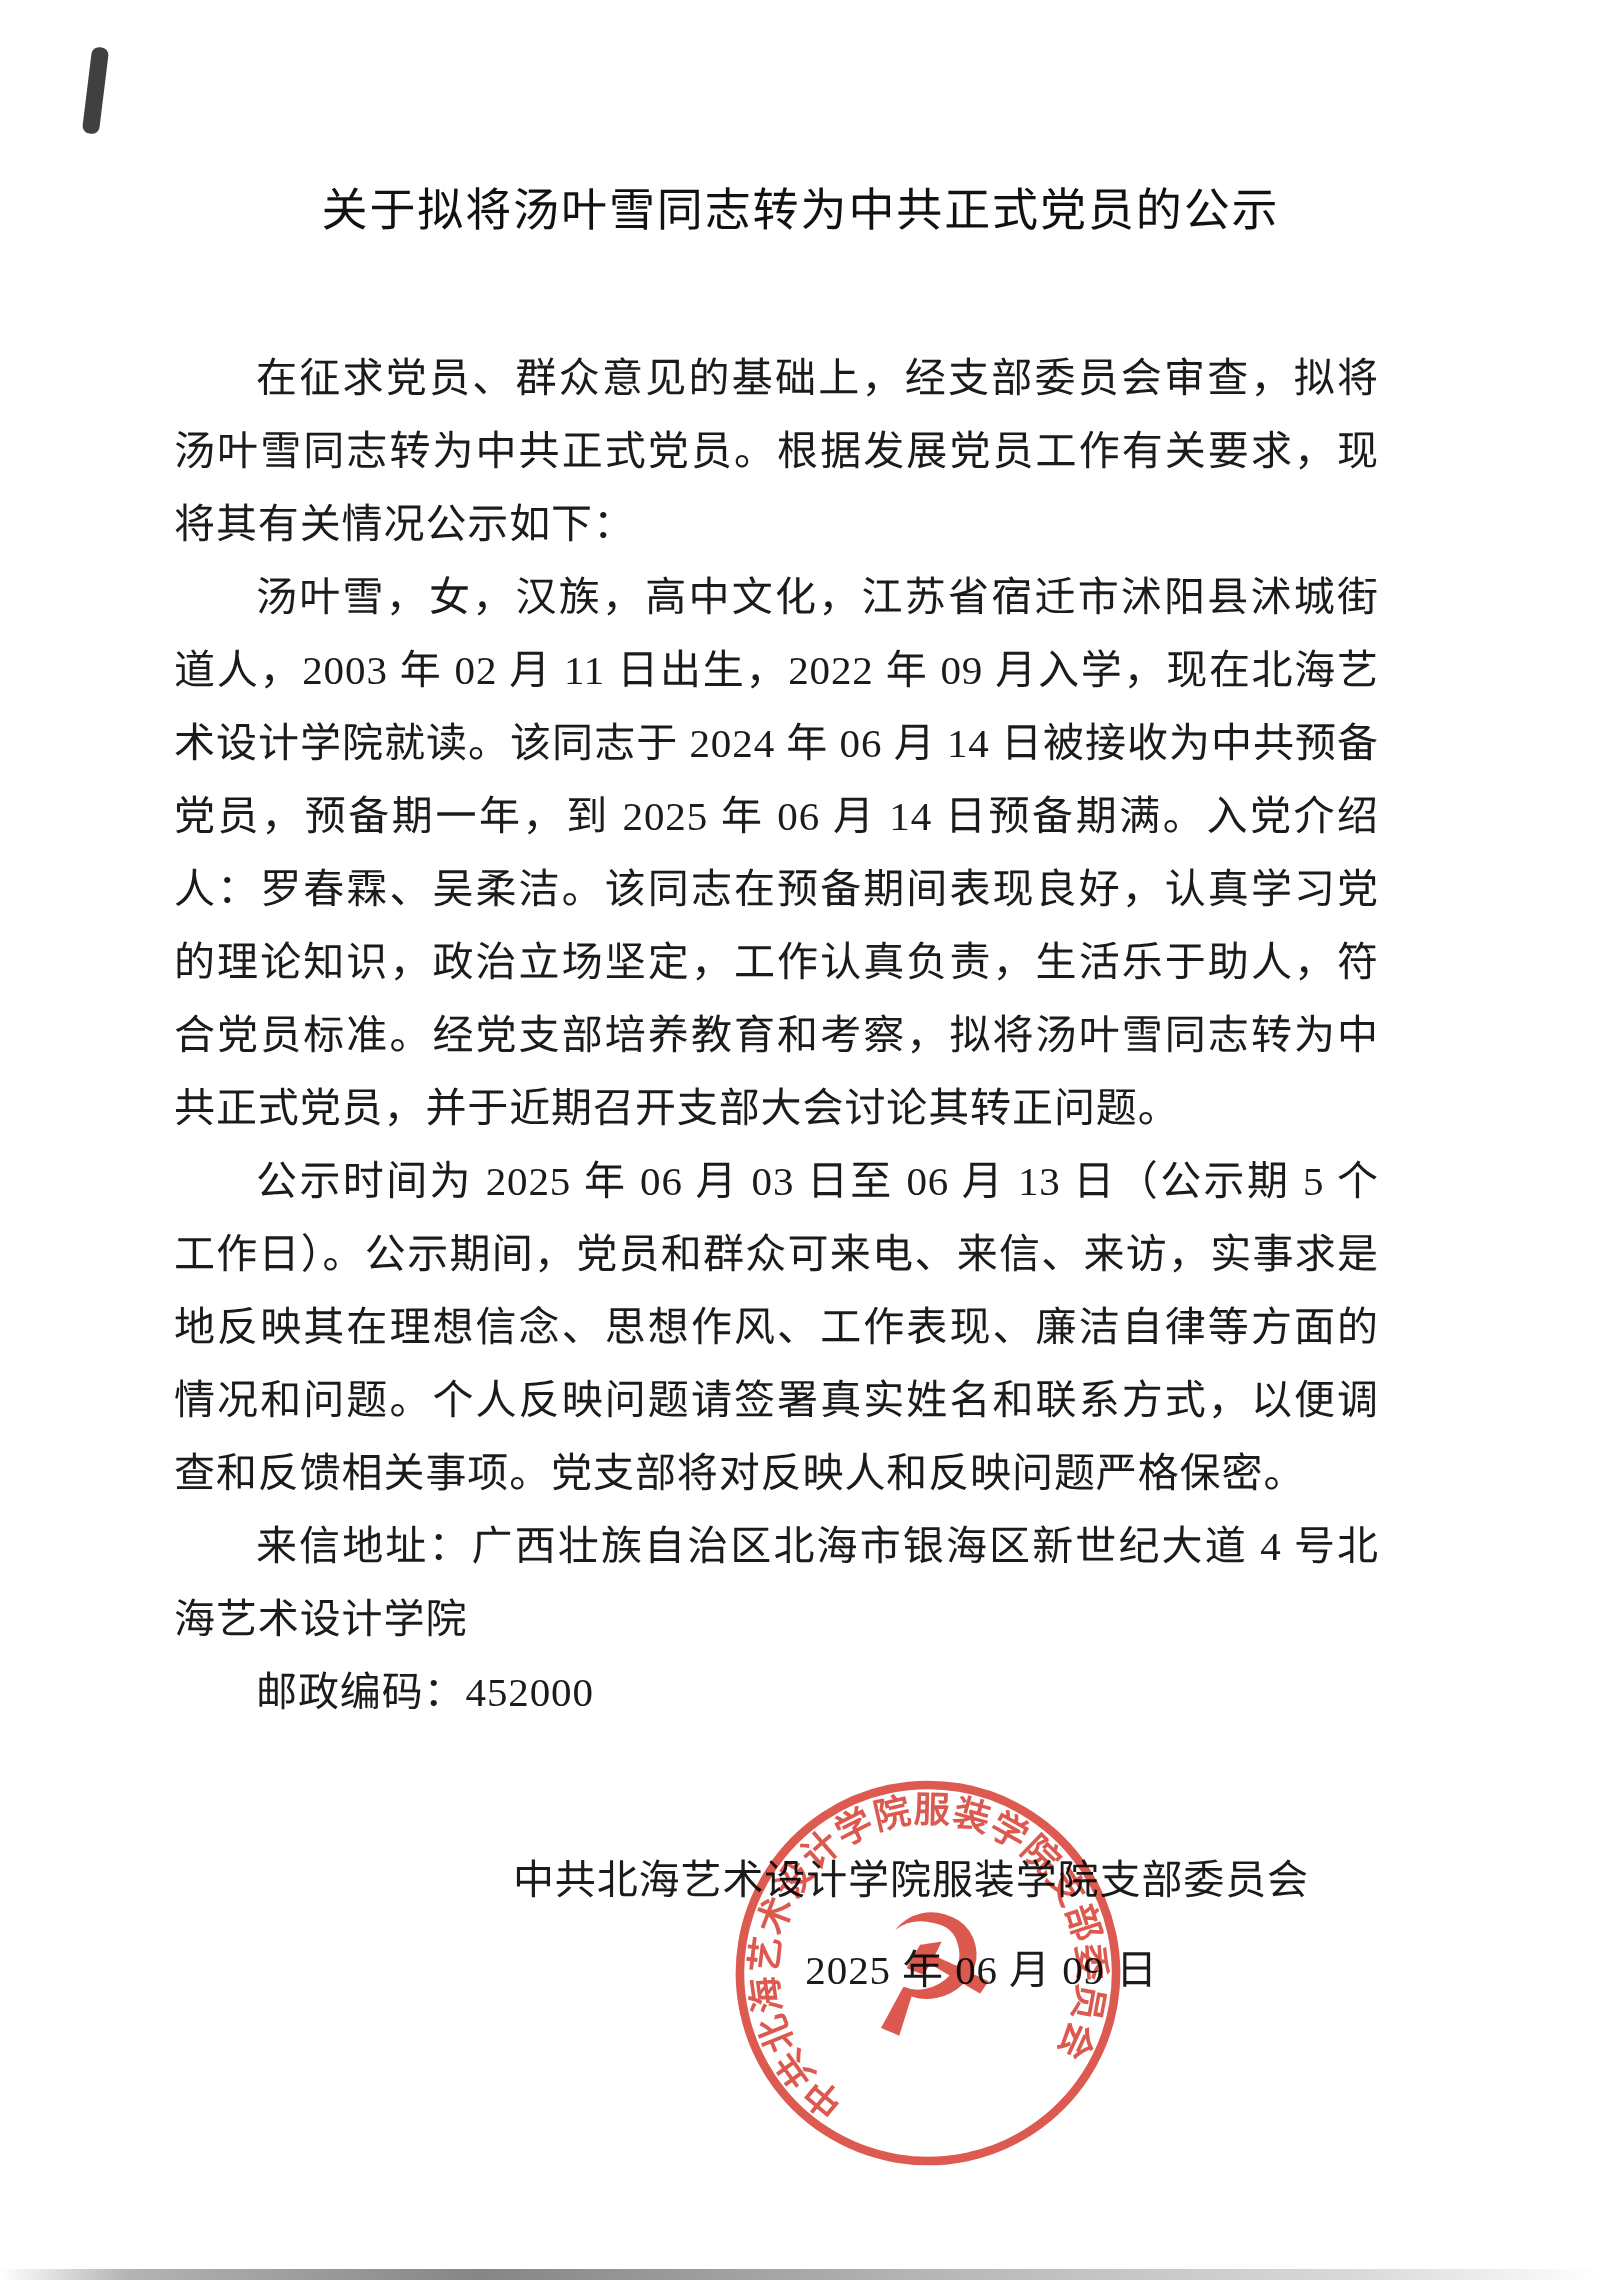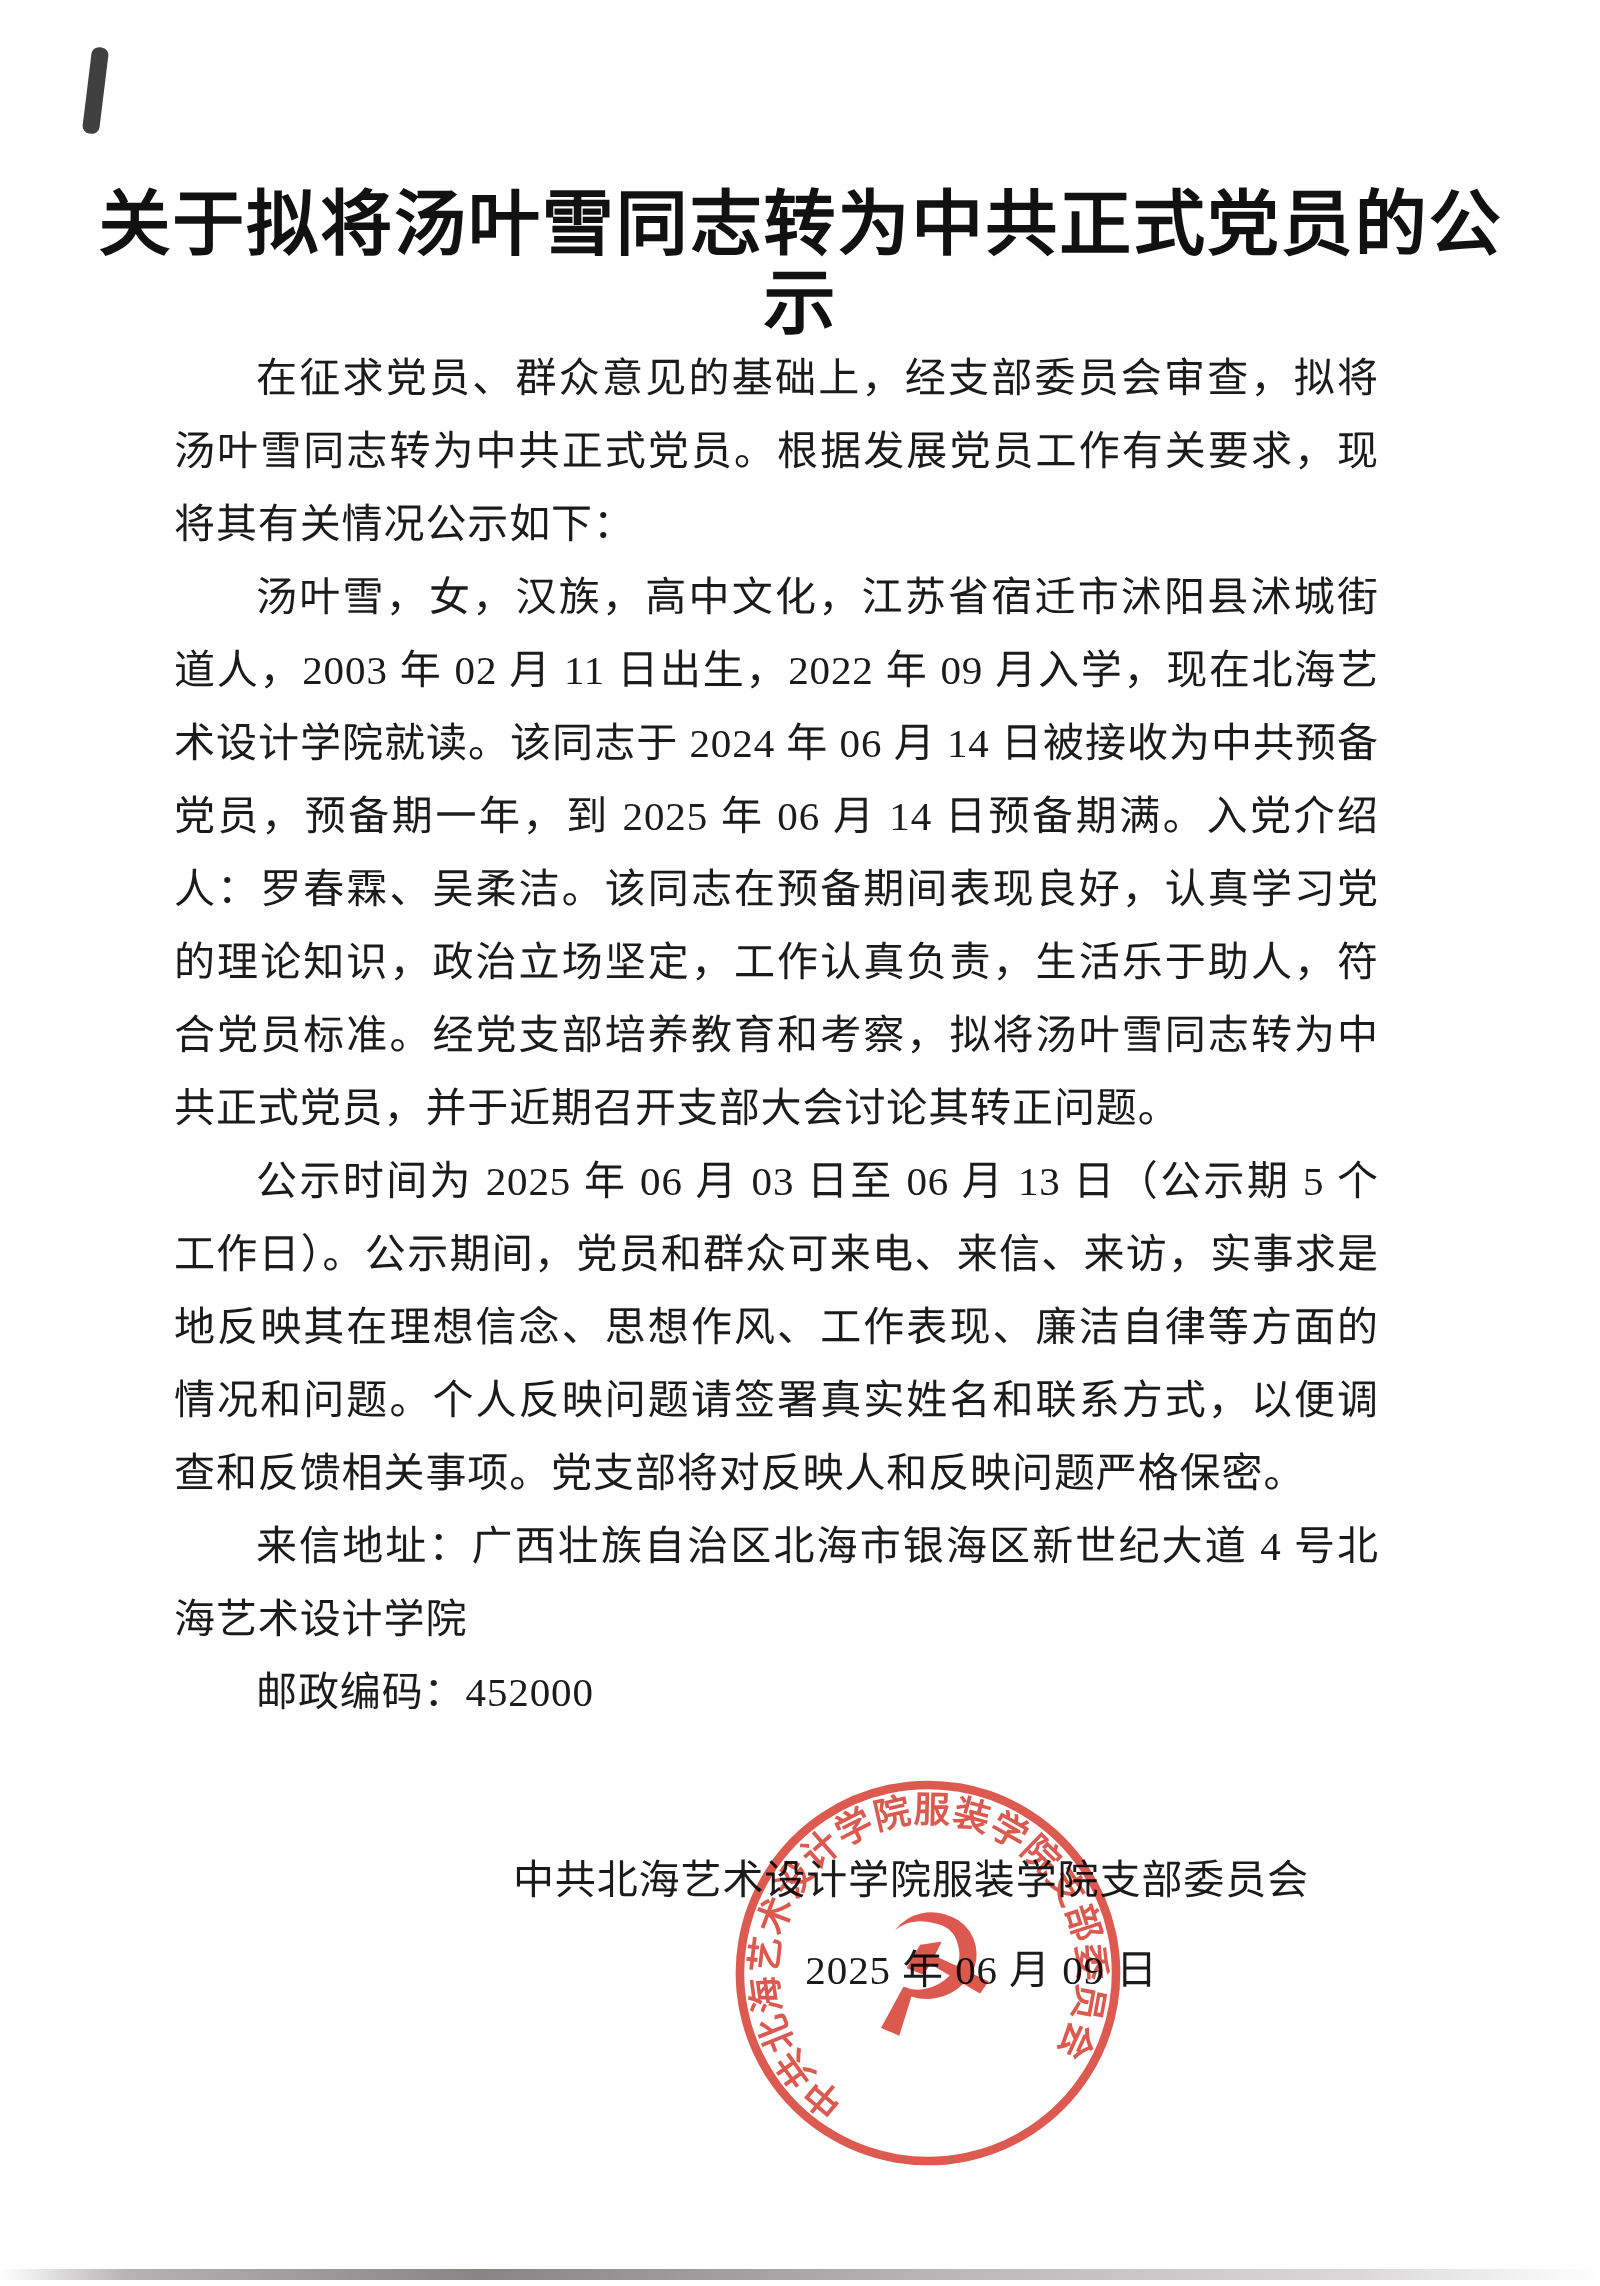--- a/index.html
+++ b/index.html
@@ -8,22 +8,22 @@
     width:1601px;height:2286px;
     margin:0 auto;
     background:#ffffff;
     overflow:hidden;
     color:#1b1b1b;
     font-family:"Liberation Serif","DejaVu Serif",serif;
   }
   .doc-title{
     margin:186px 94px 0 94px;
     text-align:center;
-    font-size:72px;
-    font-weight:bold;
+    font-size:46px;
+    font-weight:normal;
     letter-spacing:1.9px;
     line-height:1.1;
     color:#111;
   }
   .doc-body{
     position:absolute;
     left:174px;
     top:342px;
     width:1205px;
     font-size:41px;

